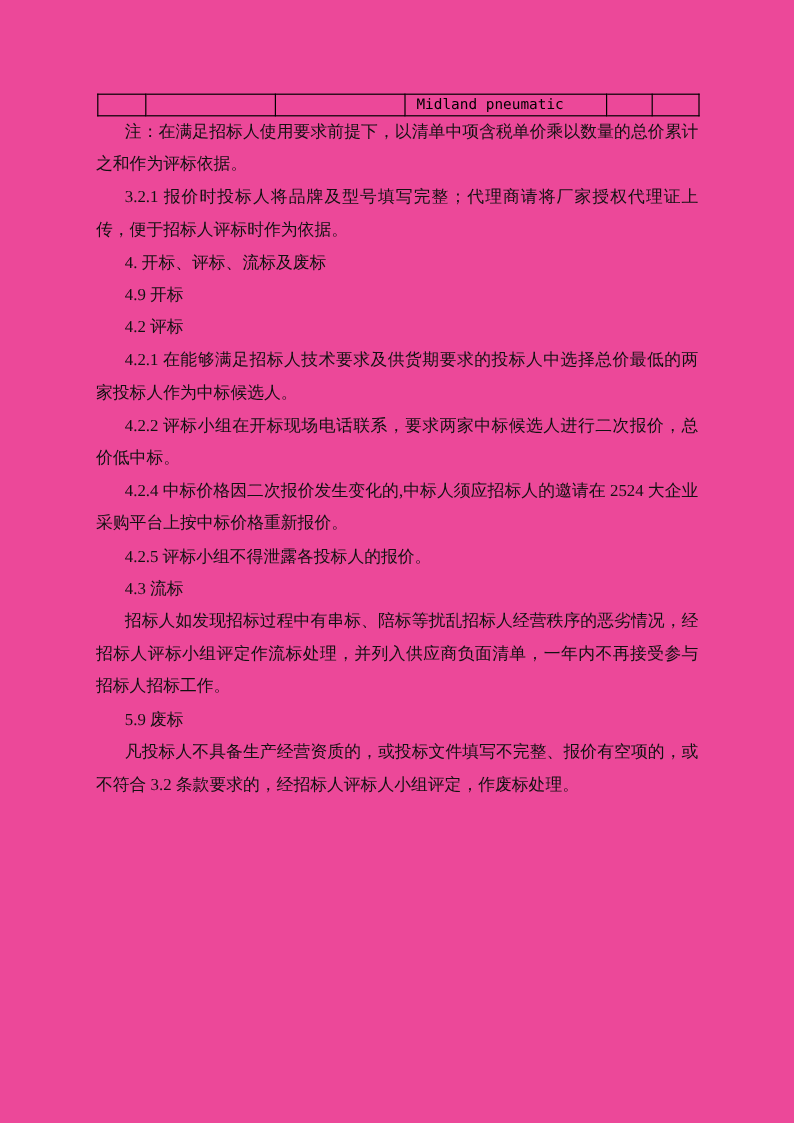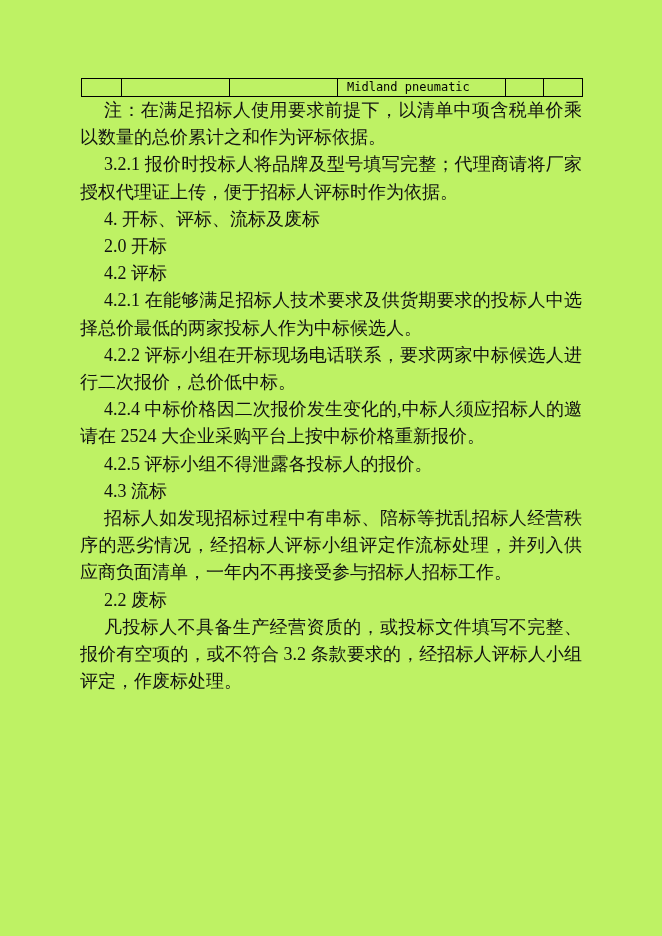--- a/index.html
+++ b/index.html
@@ -4,21 +4,21 @@
 <style>
   html, body {
     margin: 0;
     padding: 0;
     background: #ffffff;
   }
   .page {
     position: relative;
     width: 662px;
     height: 936px;
-    background: #bef264;
+    background: #ec4899;
     color: #111111;
     font-family: "Liberation Serif", serif;
     overflow: hidden;
   }
   
   .doc-table {
     position: absolute;
     left: 81px;
     top: 78px;
     width: 501px;
@@ -35,21 +35,21 @@
     color: #000000;
     white-space: nowrap;
     overflow: hidden;
   }
   
   .content {
     position: absolute;
     left: 80px;
     top: 97px;
     width: 502px;
-    font-size: 18px;
+    font-size: 14px;
     line-height: 27.2px;
     text-align: justify;
     color: #111111;
   }
   .content p {
     margin: 0;
     padding: 0;
     text-indent: 24px;
   }
 </style>
@@ -76,25 +76,25 @@
       <td></td>
       <td></td>
     </tr>
   </tbody>
     </table>
 
   <div class="content">
     <p>注：在满足招标人使用要求前提下，以清单中项含税单价乘以数量的总价累计之和作为评标依据。</p>
     <p>3.2.1 报价时投标人将品牌及型号填写完整；代理商请将厂家授权代理证上传，便于招标人评标时作为依据。</p>
     <p>4. 开标、评标、流标及废标</p>
-    <p>2.0 开标</p>
+    <p>4.9 开标</p>
     <p>4.2 评标</p>
     <p>4.2.1 在能够满足招标人技术要求及供货期要求的投标人中选择总价最低的两家投标人作为中标候选人。</p>
     <p>4.2.2 评标小组在开标现场电话联系，要求两家中标候选人进行二次报价，总价低中标。</p>
     <p>4.2.4 中标价格因二次报价发生变化的,中标人须应招标人的邀请在 2524 大企业采购平台上按中标价格重新报价。</p>
     <p>4.2.5 评标小组不得泄露各投标人的报价。</p>
     <p>4.3 流标</p>
     <p>招标人如发现招标过程中有串标、陪标等扰乱招标人经营秩序的恶劣情况，经招标人评标小组评定作流标处理，并列入供应商负面清单，一年内不再接受参与招标人招标工作。</p>
-    <p>2.2 废标</p>
+    <p>5.9 废标</p>
     <p>凡投标人不具备生产经营资质的，或投标文件填写不完整、报价有空项的，或不符合 3.2 条款要求的，经招标人评标人小组评定，作废标处理。</p>
   </div>
 
 </div>
 
 </body></html>

